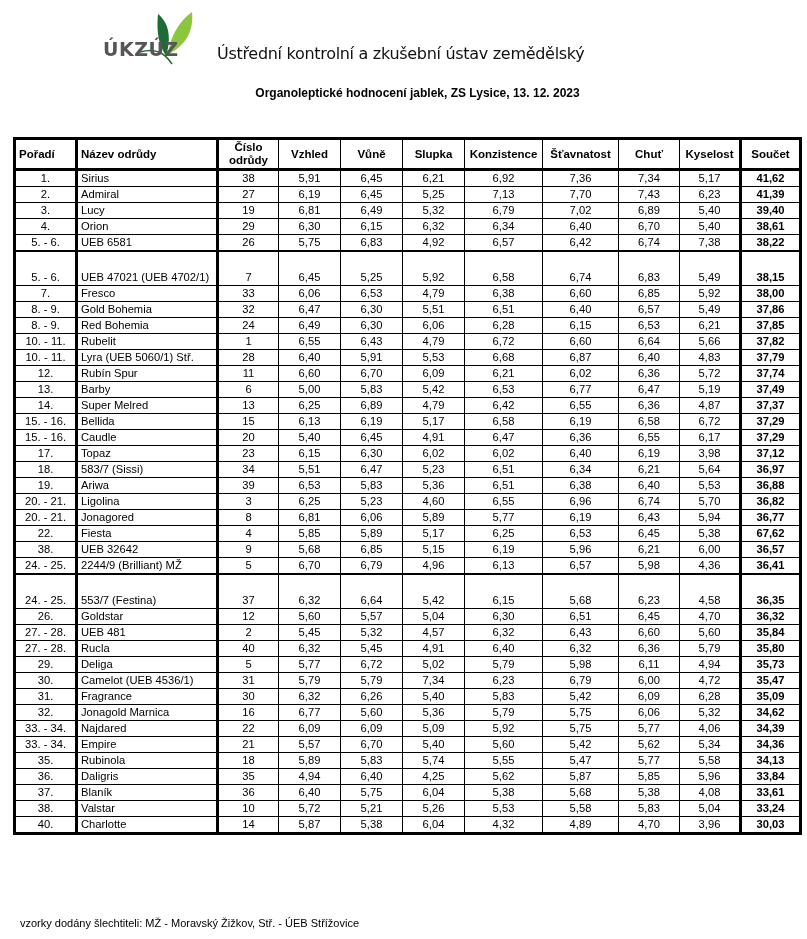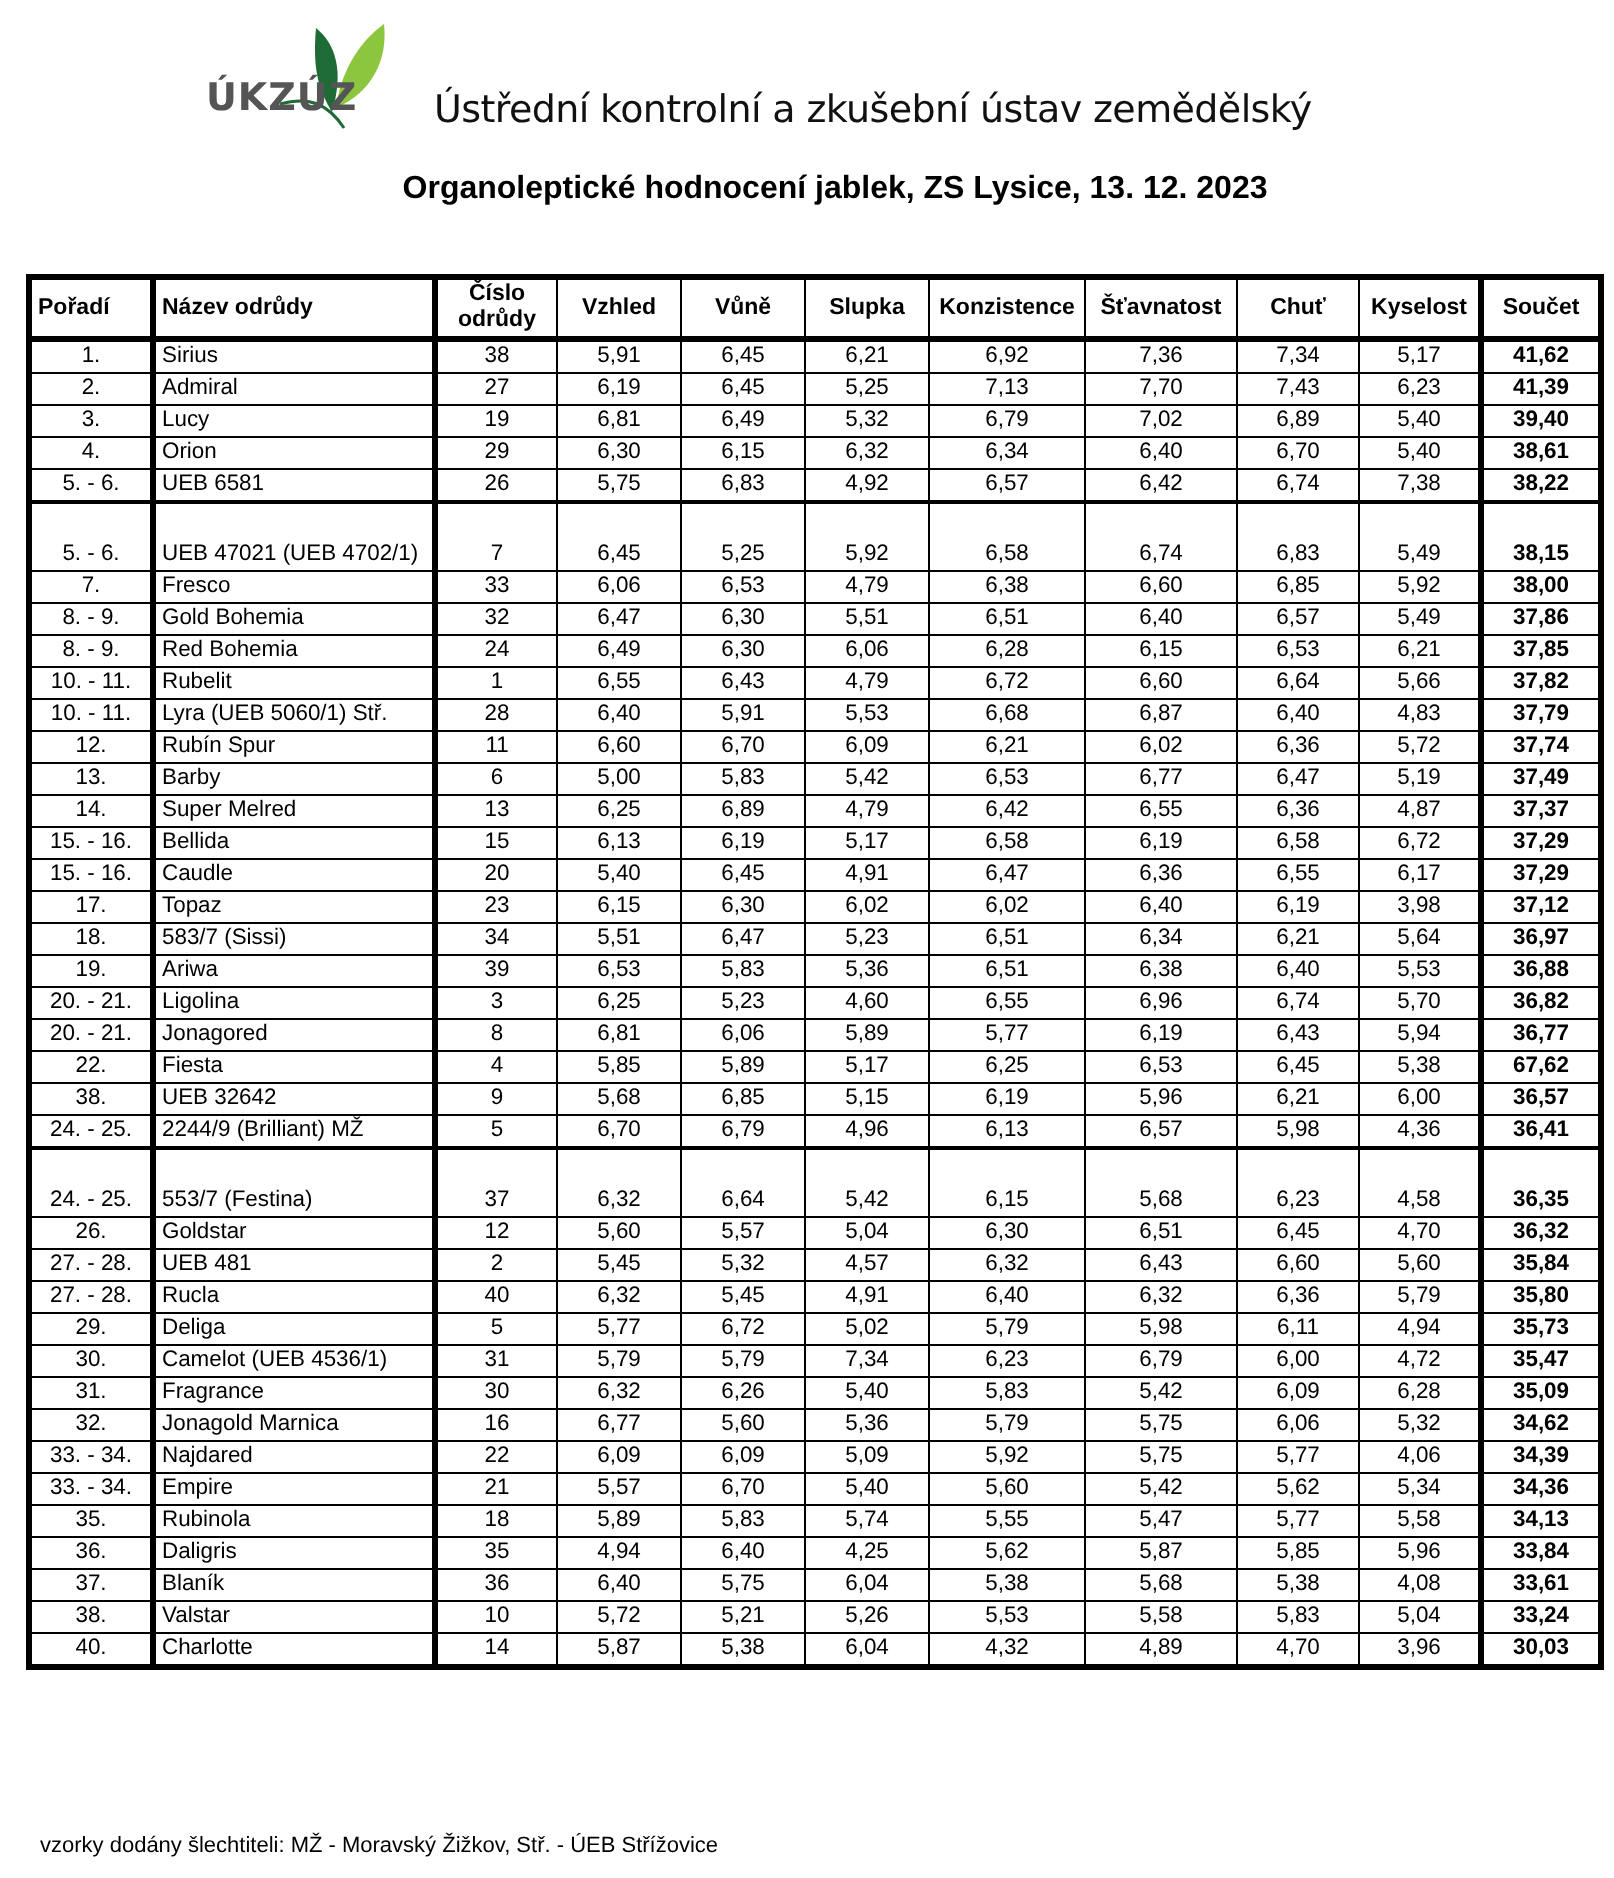--- a/index.html
+++ b/index.html
@@ -2,24 +2,24 @@
 <html><head>
 <meta charset="utf-8">
 <style>
   html, body { margin: 0; padding: 0; background: #ffffff; }
   body { width: 807px; height: 939px; position: relative; overflow: hidden;
          font-family: "Liberation Sans", "DejaVu Sans", sans-serif; color: #000; }
   .logo { position: absolute; left: 100px; top: 8px; width: 100px; height: 60px; }
   .logo-text { position: absolute; left: 3px; top: 30px; font-size: 19px; color: #555;
                letter-spacing: 0.5px; font-family: "DejaVu Sans", sans-serif; font-weight: bold; }
   .logo svg { position: absolute; left: 0; top: 0; }
-  .inst-title { position: absolute; left: 217px; top: 44px; font-size: 19px; color: #111;
+  .inst-title { position: absolute; left: 217px; top: 44px; font-size: 16px; color: #111;
                 font-family: "DejaVu Sans", sans-serif; letter-spacing: -0.3px; }
   .subtitle { position: absolute; left: 0; width: 807px; top: 86px; text-align: center;
-              font-size: 16px; font-weight: bold; padding-left: 28px; box-sizing: border-box; }
+              font-size: 12px; font-weight: bold; padding-left: 28px; box-sizing: border-box; }
   table.results { position: absolute; left: 13px; top: 137px; border-collapse: collapse;
                   border: 3px solid #000; table-layout: fixed; width: 786px; }
   table.results th, table.results td { border: 1.5px solid #000; padding: 0 3px;
                   font-size: 11.2px; line-height: 15px; height: 15px; overflow: hidden; white-space: nowrap; }
   table.results th { font-weight: bold; height: 28px; text-align: center; vertical-align: middle;
                      font-size: 11.5px; border-bottom-width: 3px; }
   table.results th.left { text-align: left; }
   table.results th.twoline { line-height: 13px; white-space: normal; }
   table.results td { text-align: center; vertical-align: bottom; }
   table.results td.name { text-align: left; border-left: 3px solid #000; border-right: 3px solid #000; margin-left: 38px; }

